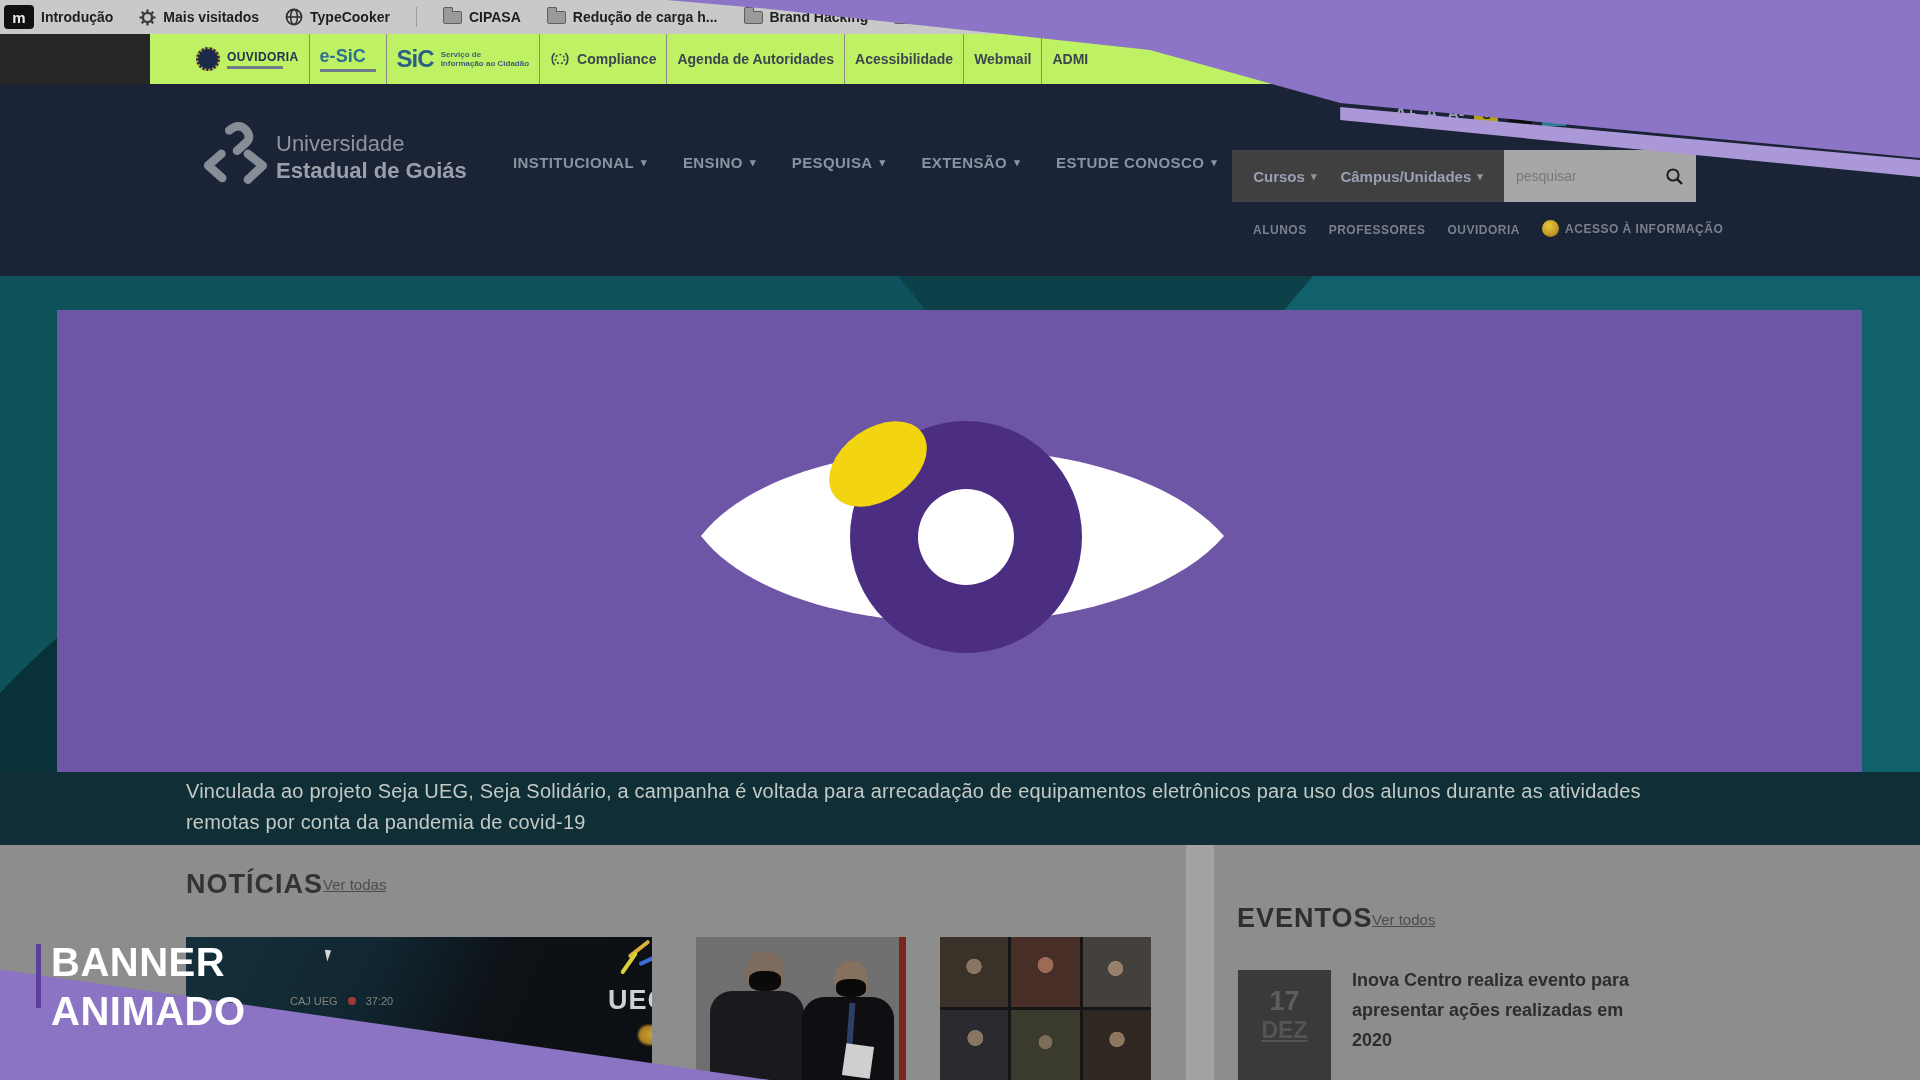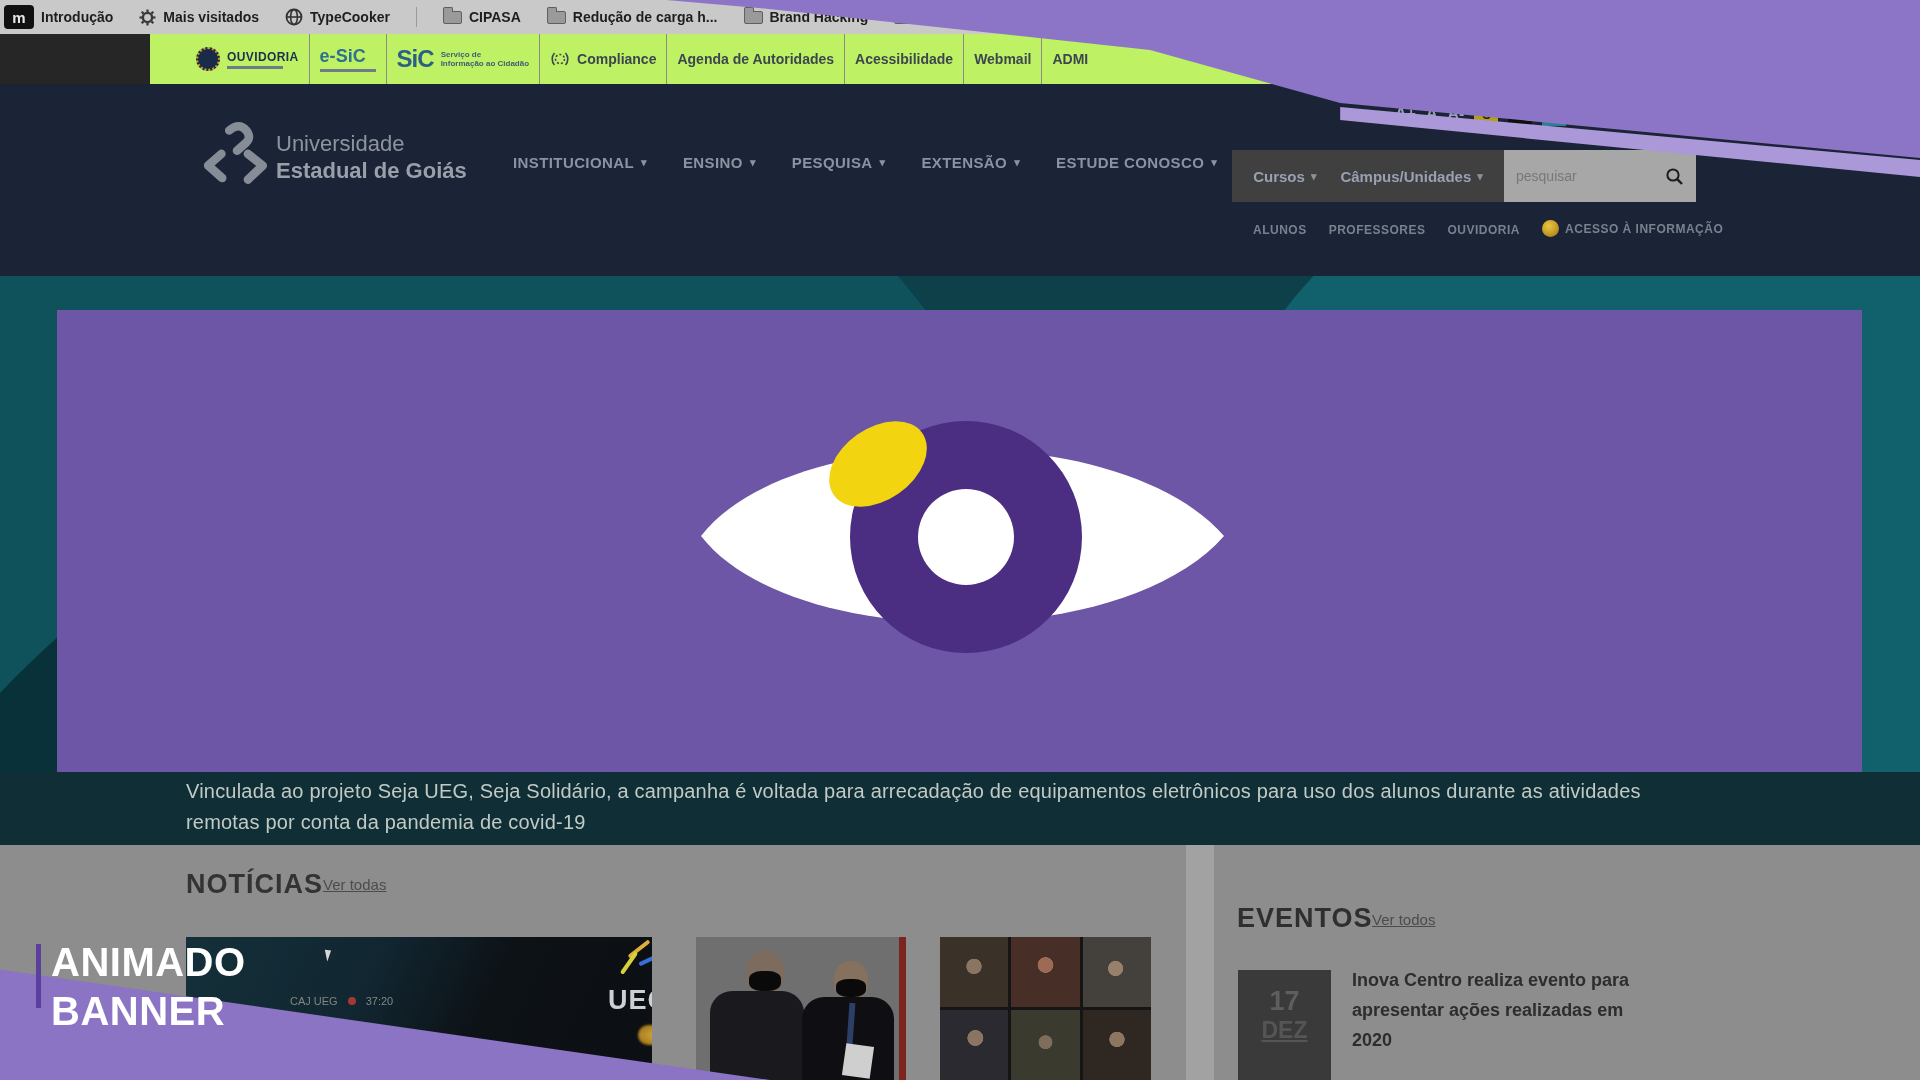--- a/index.html
+++ b/index.html
@@ -400,18 +400,18 @@
     <div class="event-title">Inova Centro realiza evento para apresentar ações realizadas em 2020</div>
   </div>
 
   <div class="wedge-top-light"></div>
   <div class="wedge-top"></div>
   <div class="wedge-bottom"></div>
 
   <div class="overlay-label">
     <div class="label-accent"></div>
     <div class="label-lines">
+      <div>BANNER</div>
       <div>ANIMADO</div>
-      <div>BANNER</div>
     </div>
   </div>
 
 </div>
 
 </body></html>

